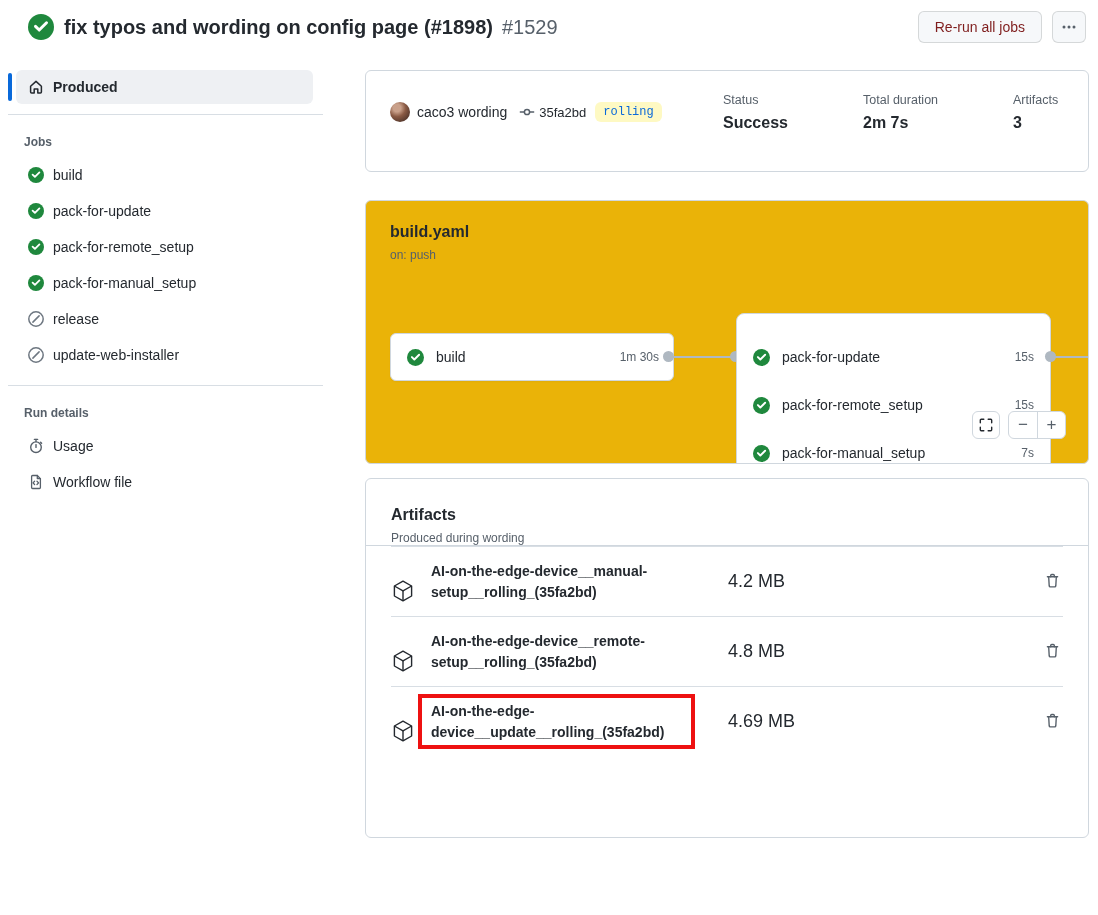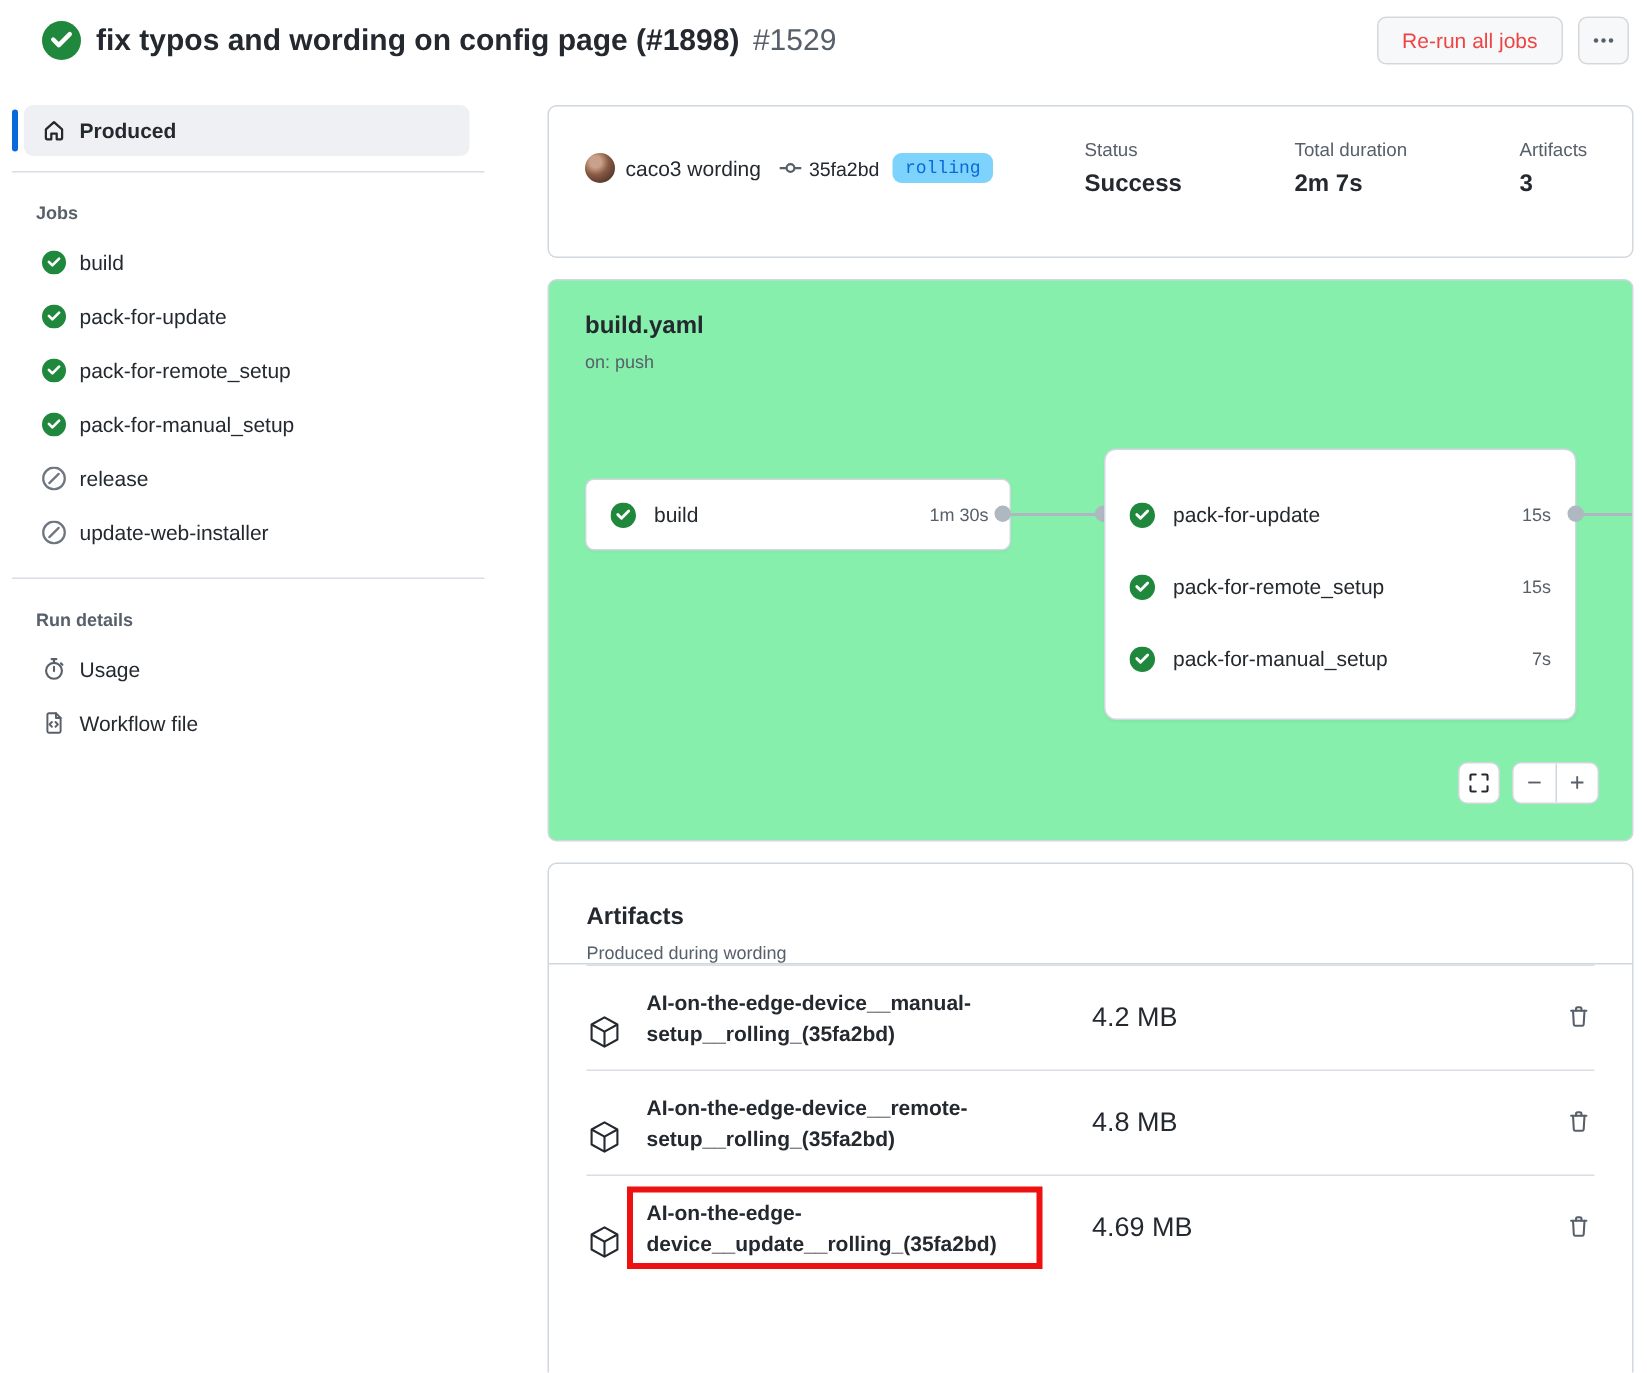--- a/index.html
+++ b/index.html
@@ -5,21 +5,21 @@
   * { box-sizing: border-box; margin: 0; padding: 0; }
   html, body { width: 1098px; height: 915px; overflow: hidden; background: #fff;
     font-family: "Liberation Sans", "DejaVu Sans", sans-serif; color: #24292f; }
 
   
   .run-header { display: flex; align-items: center; padding: 8px 12px 0 28px; height: 46px; }
   .run-header .chk { width: 26px; height: 26px; flex: none; margin-right: 10px; }
   .run-title { font-size: 20px; font-weight: 700; white-space: nowrap; }
   .run-number { font-size: 20px; font-weight: 400; color: #57606a; margin-left: 9px; }
   .hdr-actions { margin-left: auto; display: flex; gap: 10px; align-items: center; }
-  .btn { font-family: inherit; font-size: 14px; font-weight: 500; color: #ef4444;
+  .btn { font-family: inherit; font-size: 14px; font-weight: 500; color: #7f1d1d;
     background: #f6f8fa; border: 1px solid rgba(27,31,36,0.15); border-radius: 6px;
     height: 32px; padding: 0 16px; cursor: pointer; }
   .btn.icon-btn { width: 34px; padding: 0; display: flex; align-items: center; justify-content: center; }
 
   
   .layout { display: flex; padding-top: 24px; }
   .sidebar { width: 341px; flex: none; }
   .main { width: 724px; margin-left: 24px; }
 
   
@@ -45,24 +45,24 @@
   .trigger-col { width: 333px; flex: none; }
   .stat-col-1 { width: 140px; flex: none; }
   .stat-col-2 { width: 150px; flex: none; }
   .commit-row { display: flex; align-items: center; margin-top: 9px; }
   .avatar { width: 20px; height: 20px; border-radius: 50%; flex: none; cursor: pointer;
     background: radial-gradient(circle at 35% 30%, #c9a08a 0 20%, #8a5a44 45%, #3a2620 95%); }
   .pushed-text { font-size: 14px; margin-left: 7px; }
   .commit-glyph { margin: 0 4px 0 12px; }
   .commit-sha { font-size: 13px; cursor: pointer; }
   .branch-badge { font-family: "Liberation Mono", "DejaVu Sans Mono", monospace; font-size: 12px;
-    color: #0969da; background: #7dd3fc; border-radius: 6px; padding: 3px 8px; margin-left: 9px; cursor: pointer; }
-
-  
-  .graph-card { margin-top: 14px; height: 375px; background: #86efac; position: relative; overflow: hidden; }
+    color: #0969da; background: #fef9c3; border-radius: 6px; padding: 3px 8px; margin-left: 9px; cursor: pointer; }
+
+  
+  .graph-card { margin-top: 28px; height: 264px; background: #eab308; position: relative; overflow: hidden; }
   .graph-card .gc-head { padding: 22px 24px 0; }
   .gc-title { font-size: 16px; font-weight: 700; }
   .gc-sub { font-size: 12px; color: #57606a; margin-top: 7px; }
   .node { position: absolute; background: #fff; border: 1px solid #d0d7de; border-radius: 6px;
     box-shadow: 0 1px 2px rgba(31,35,40,0.04); }
   .build-node { left: 24px; top: 132px; width: 284px; height: 48px; display: flex;
     align-items: center; padding: 0 14px 0 16px; cursor: pointer; }
   .node-label { font-size: 14px; margin-left: 12px; }
   .node-duration { font-size: 12px; color: #57606a; margin-left: auto; }
   .group-node { left: 370px; top: 112px; width: 315px; height: 181px; border-radius: 8px; padding: 19px 16px 0; }

